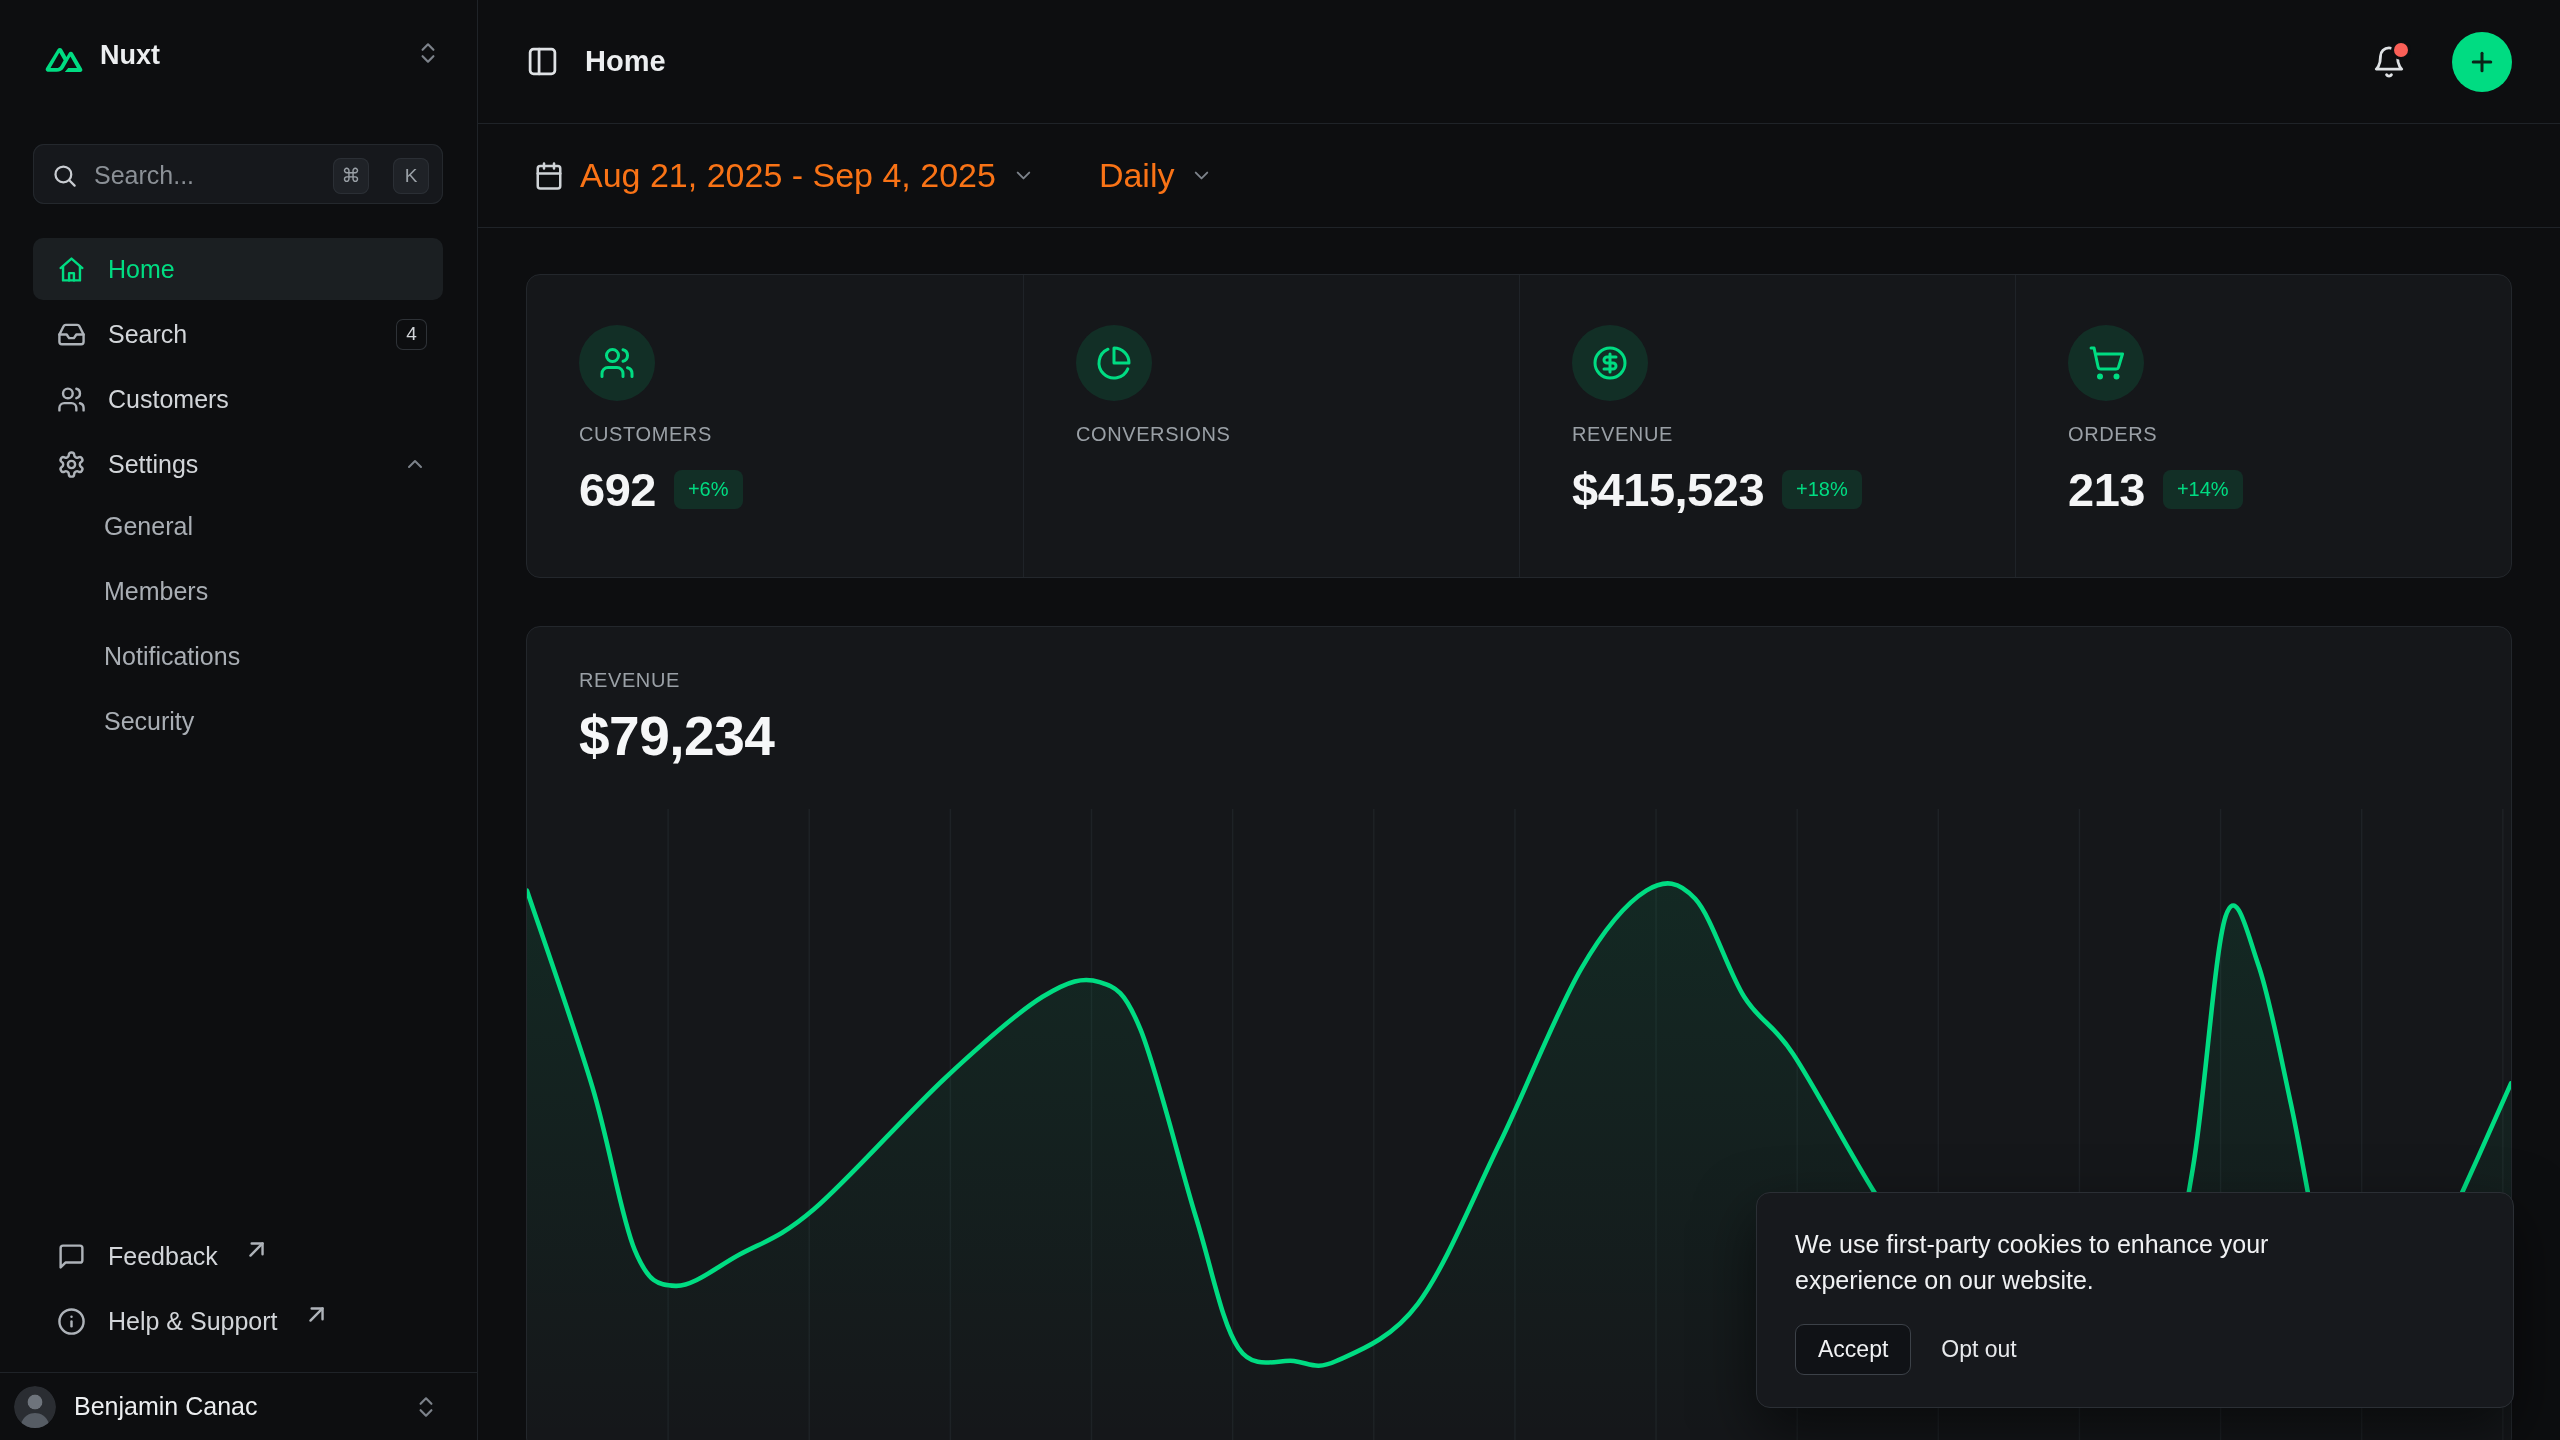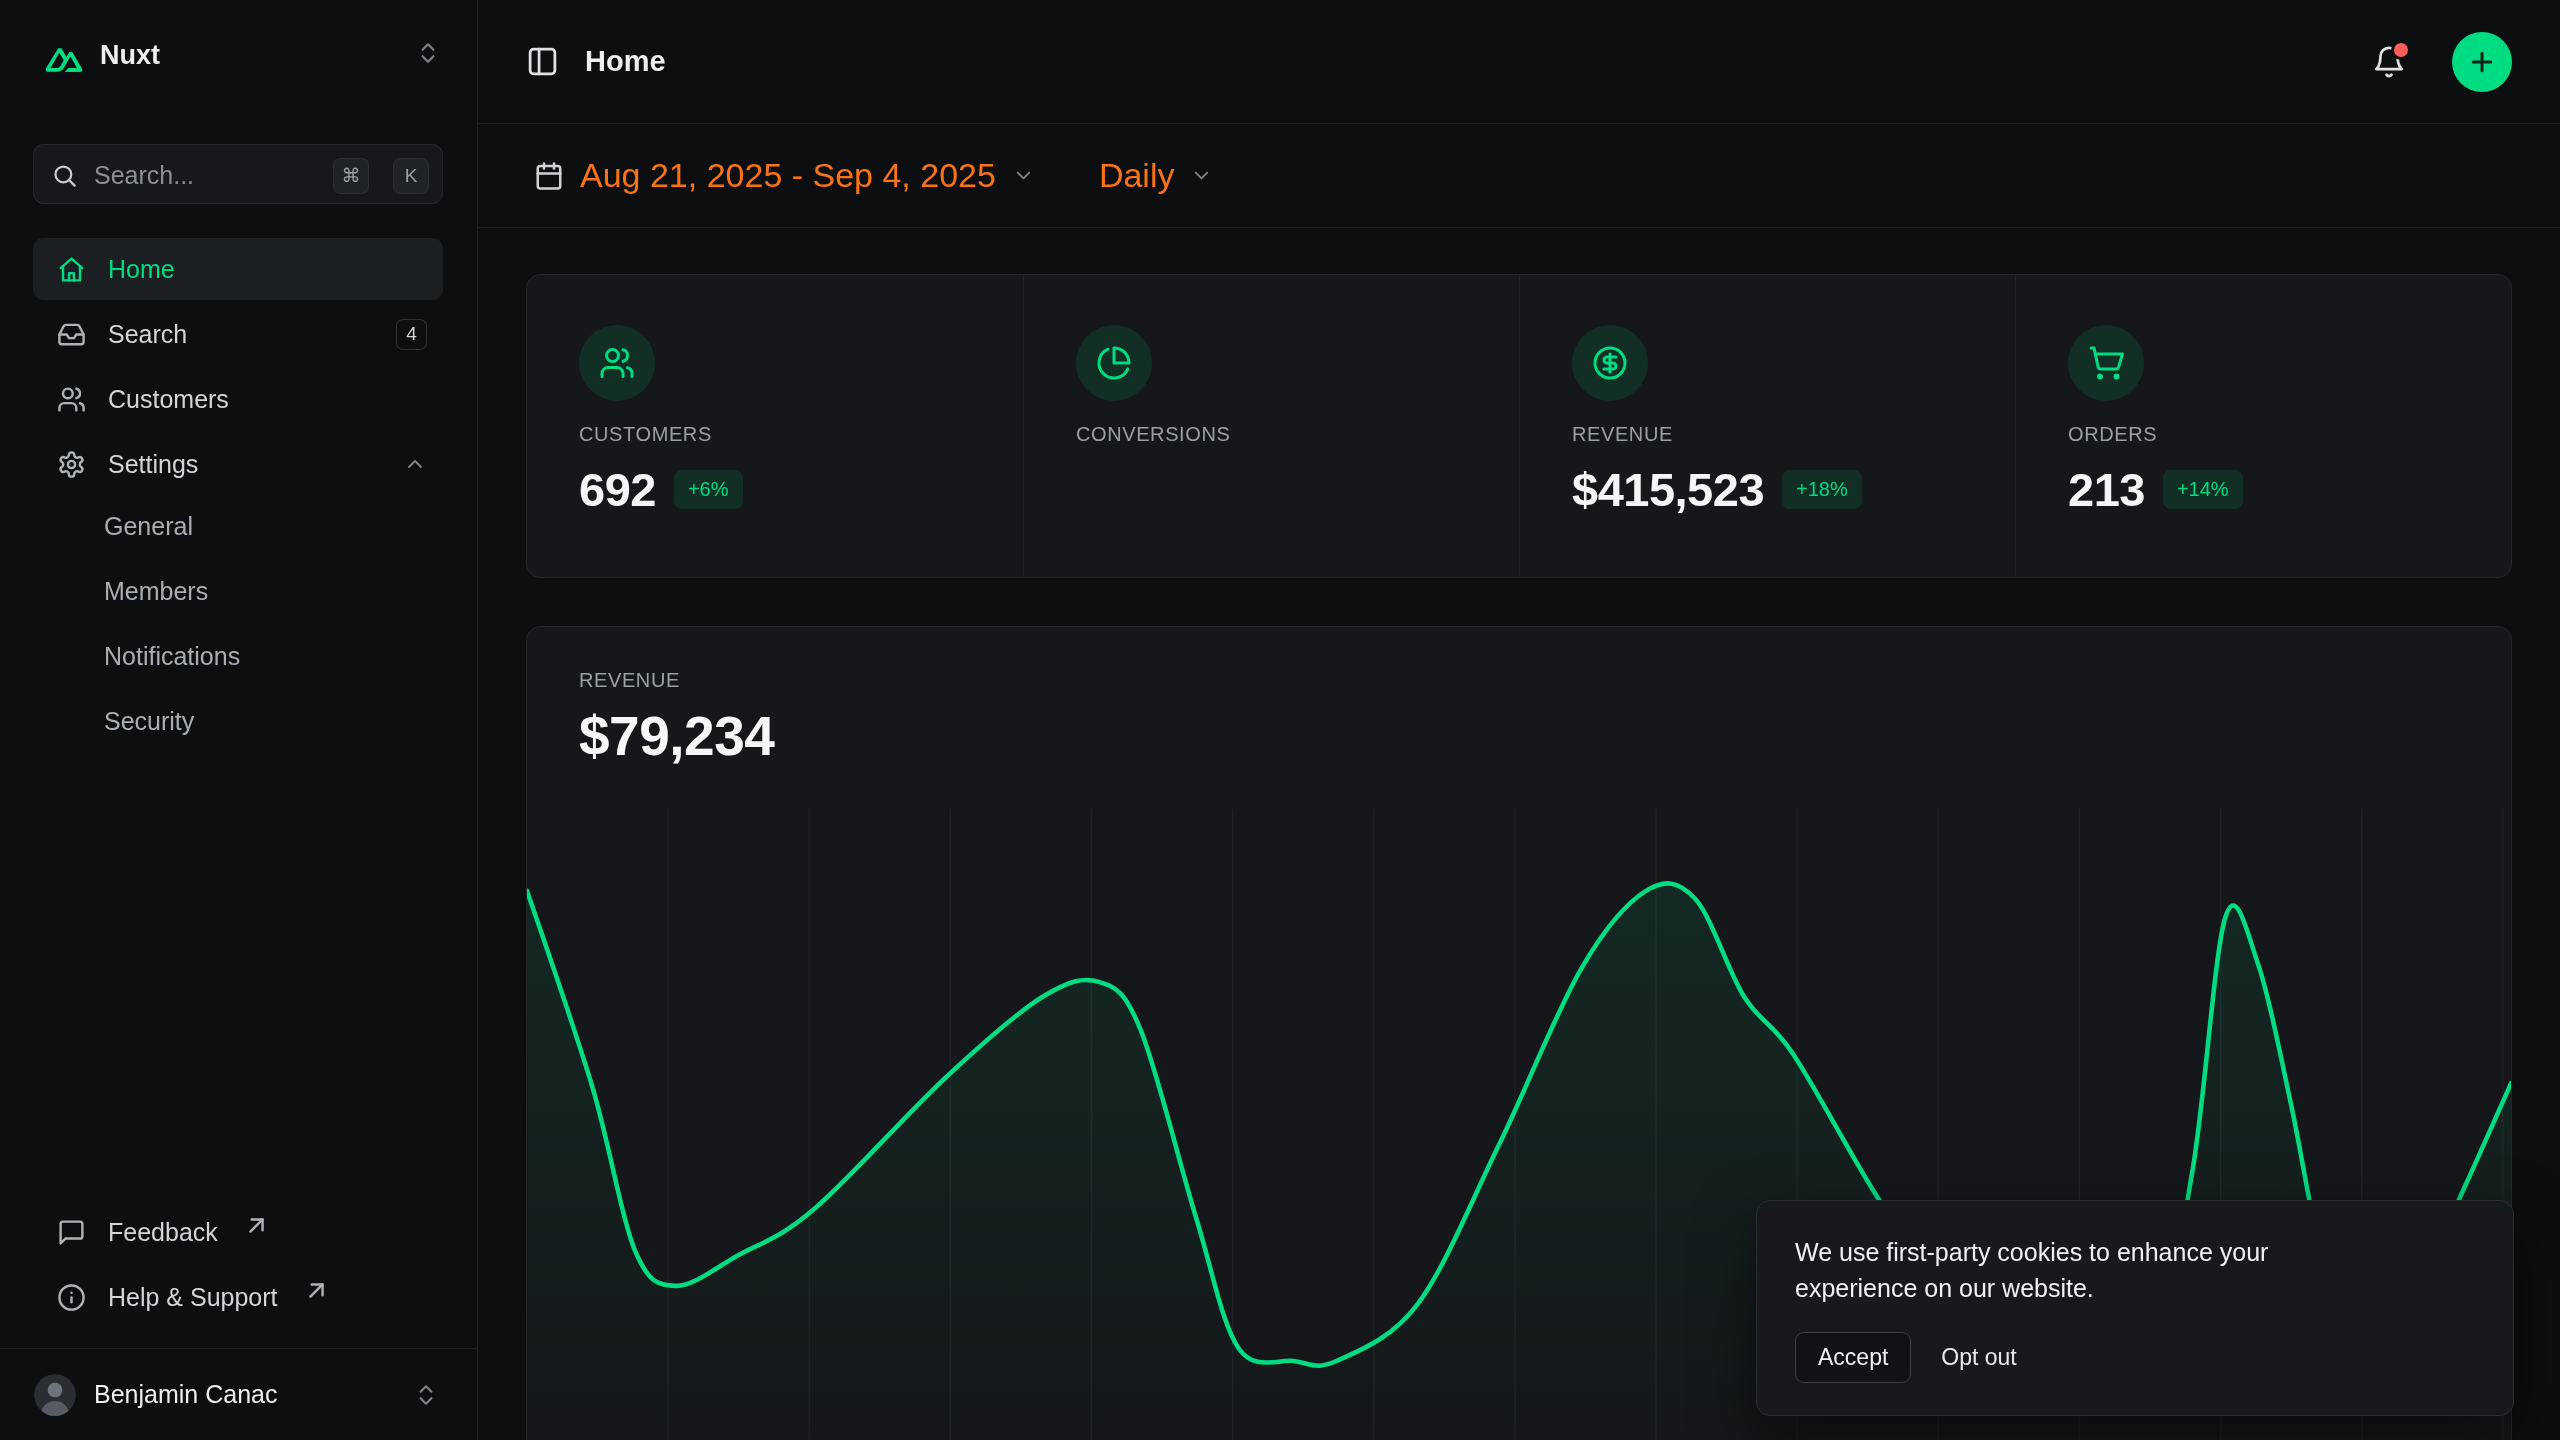--- a/index.html
+++ b/index.html
@@ -70,22 +70,22 @@
   .subnav{margin:0 34px 0 33px;display:flex;flex-direction:column;gap:3px;}
   .subnav-item{
     height:62px;border-radius:10px;display:flex;align-items:center;
     padding-left:71px;color:#a9aeb4;font-size:25px;font-weight:500;cursor:pointer;
   }
 
   .side-footer{margin:auto 34px 20px 33px;display:flex;flex-direction:column;gap:3px;}
   .side-footer .nav-item{height:62px;}
   .ext-icon{width:18px;height:18px;color:var(--dim);margin:-14px 0 0 2px;}
   .user-row{
-    height:92px;border-top:1px solid var(--border);
-    display:flex;align-items:center;gap:18px;padding:0 38px 0 34px;cursor:pointer;
+    height:68px;border-top:1px solid var(--border);
+    display:flex;align-items:center;gap:18px;padding:0 38px 0 14px;cursor:pointer;
   }
   .avatar{width:42px;height:42px;border-radius:50%;overflow:hidden;flex:none;}
   .user-name{font-size:25px;font-weight:500;color:var(--text);flex:1;}
   .user-row .caret{width:26px;height:26px;color:var(--dim);}
 
   
   main{flex:1;display:flex;flex-direction:column;height:100%;min-width:0;}
   .topbar{
     height:124px;flex:none;border-bottom:1px solid var(--border);
     display:flex;align-items:center;padding:0 48px;gap:26px;
@@ -145,21 +145,21 @@
   .chart-label{font-size:20px;font-weight:500;letter-spacing:0.6px;color:var(--muted);}
   .chart-value{margin-top:12px;font-size:55px;font-weight:700;letter-spacing:-0.5px;color:#f6f7f8;}
   .chart-plot{position:absolute;left:0;right:0;top:182px;height:632px;overflow:hidden;}
   .chart-svg{width:100%;height:100%;display:block;}
   .gridlines line{stroke:#1e2226;stroke-width:0.9;}
   .rev-line{fill:none;stroke:var(--accent);stroke-width:2.8;stroke-linecap:round;stroke-linejoin:round;}
   .rev-area{fill:url(#areaGrad);}
 
   
   .cookie-toast{
-    position:fixed;right:46px;bottom:24px;width:758px;
+    position:fixed;right:46px;bottom:32px;width:758px;
     background:#17191d;border:1px solid #2b2f35;border-radius:14px;
     padding:34px 38px 32px 38px;box-shadow:0 24px 60px rgba(0,0,0,0.55);
   }
   .cookie-msg{font-size:25px;line-height:1.42;font-weight:500;color:#f0f1f3;max-width:545px;}
   .cookie-actions{margin-top:26px;display:flex;align-items:center;gap:30px;}
   .btn-accept{
     background:#101216;border:1px solid #3c4148;border-radius:9px;color:#f0f1f3;
     font-size:23px;font-weight:500;padding:11px 22px;cursor:pointer;
     font-family:"Liberation Sans", sans-serif;
   }

